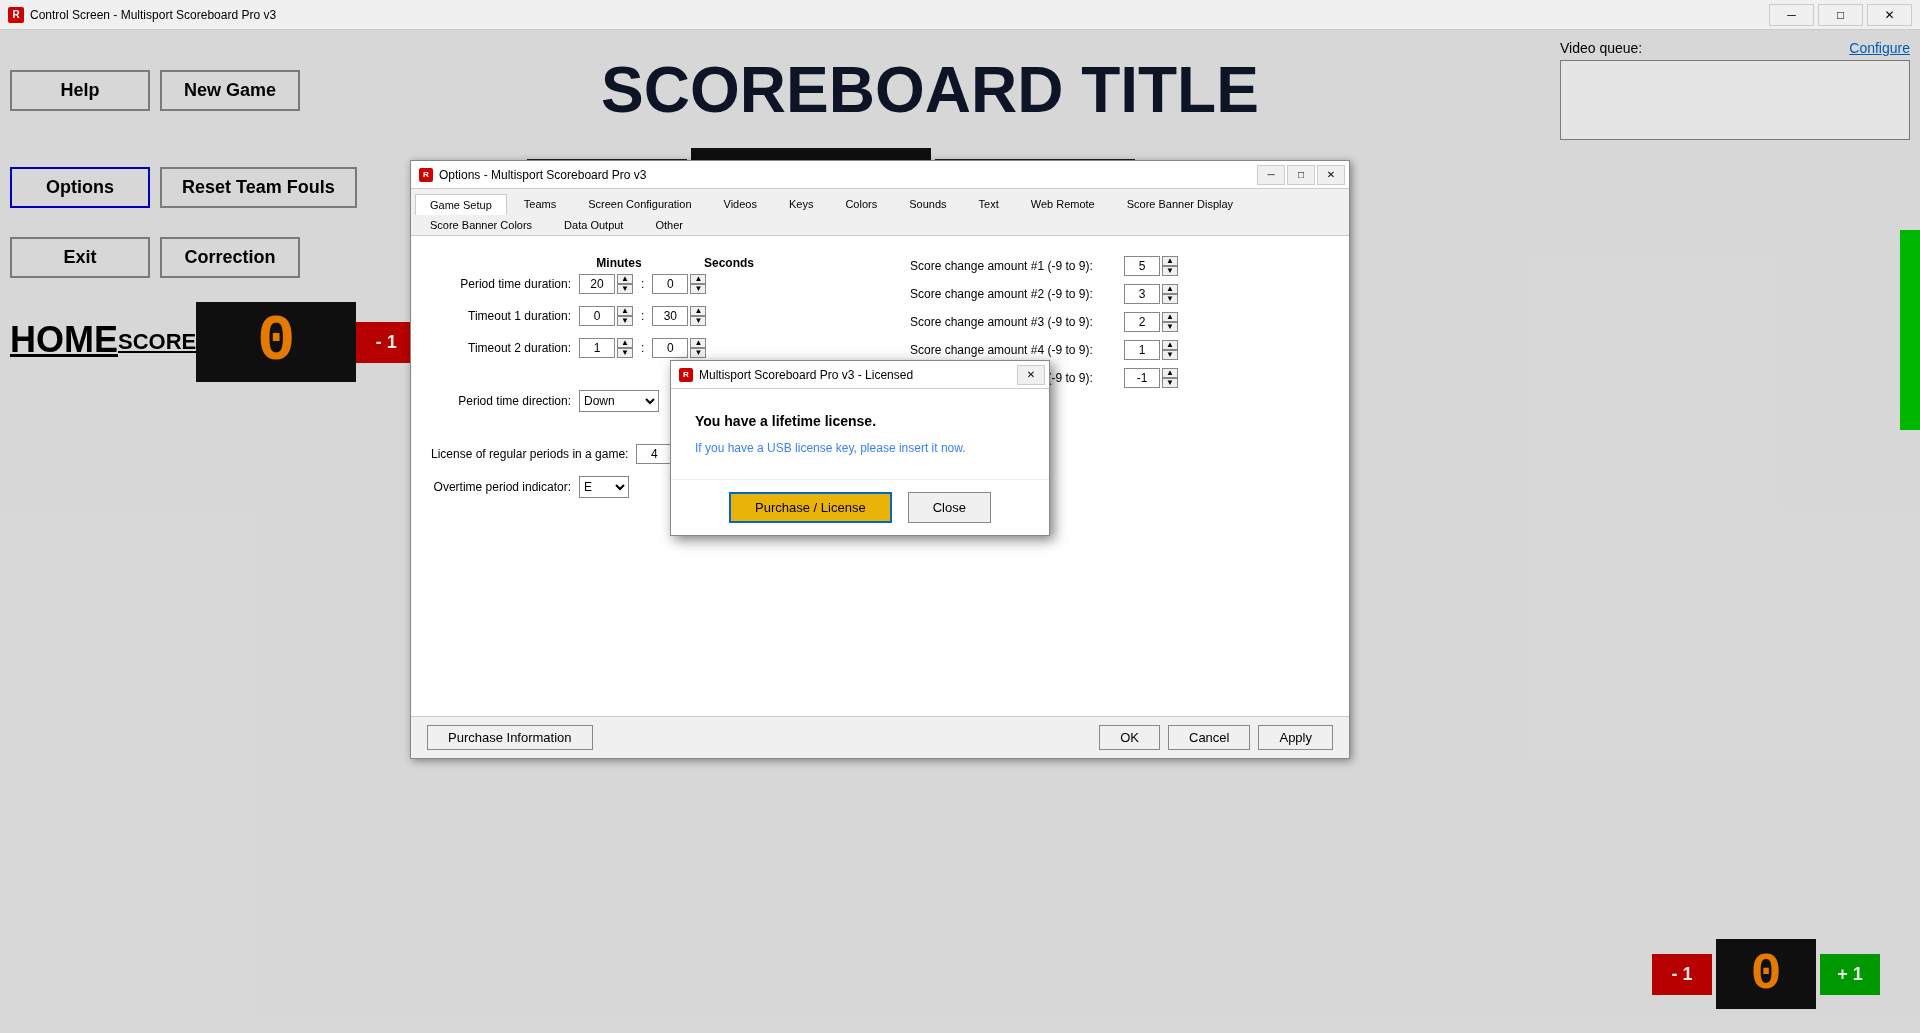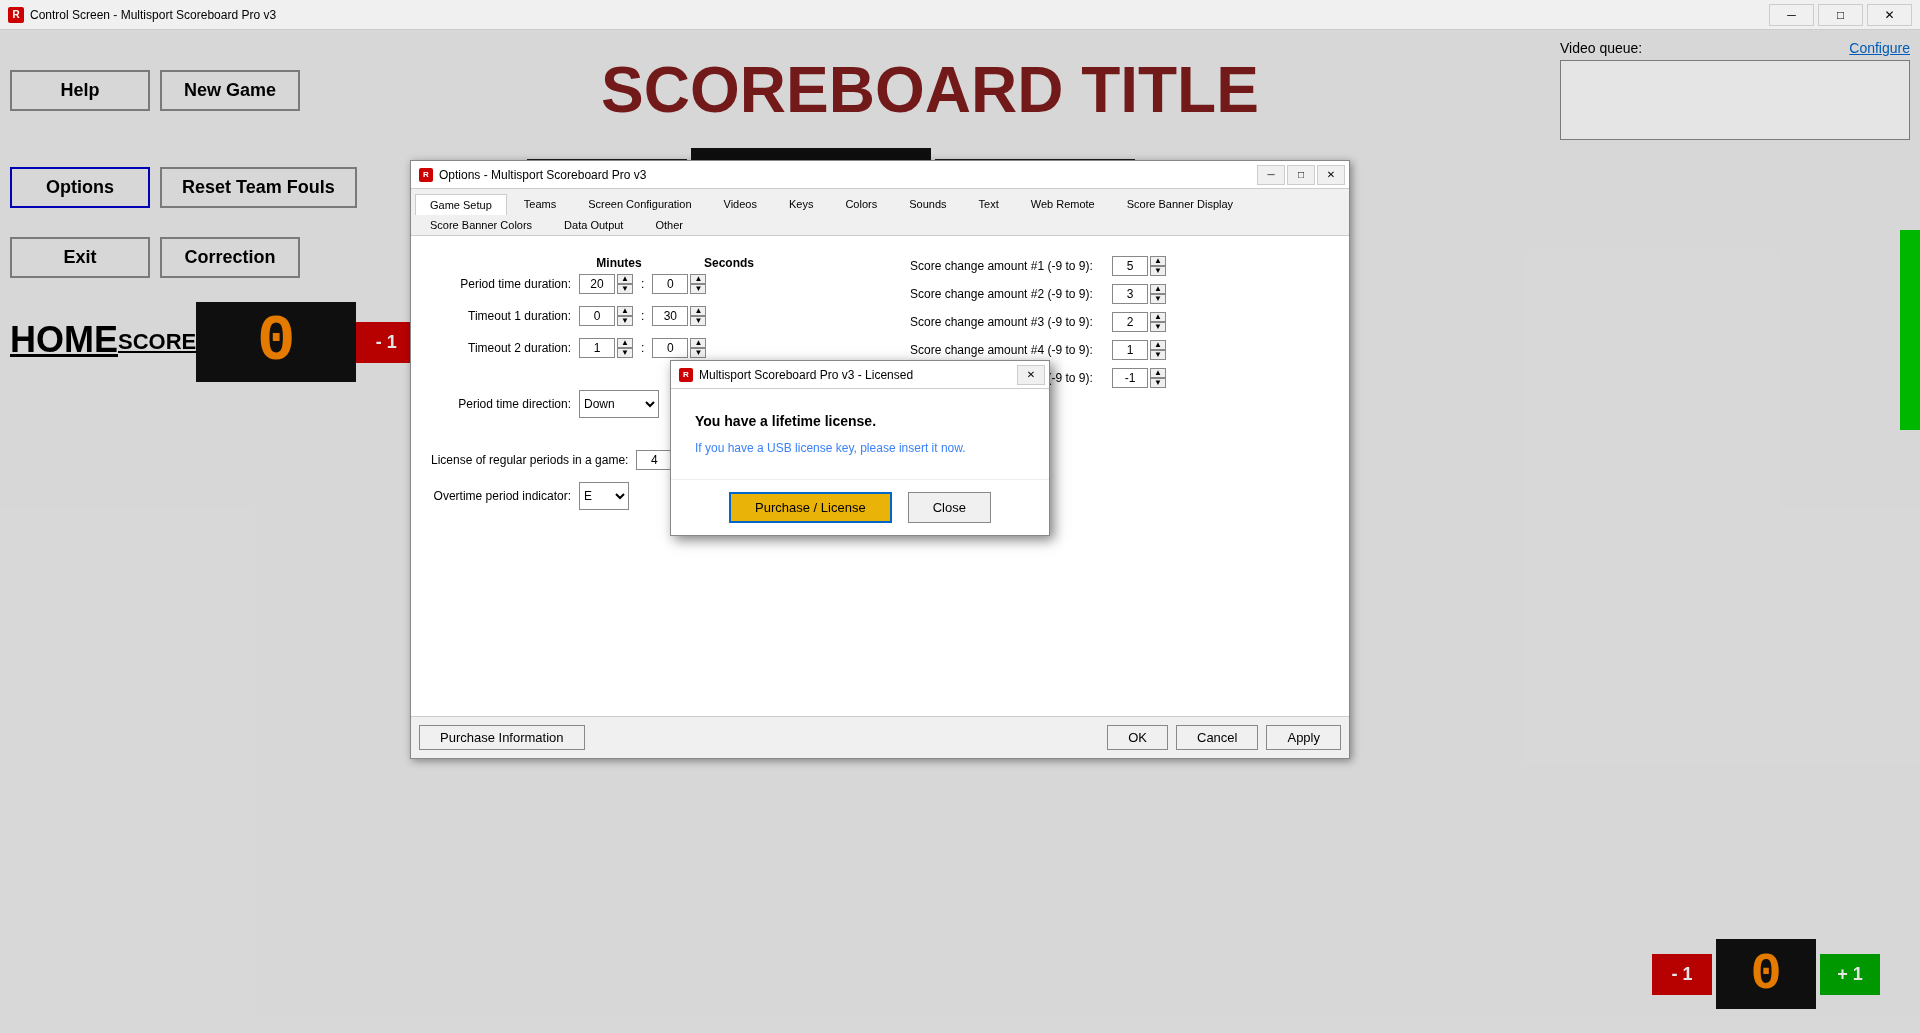--- a/index.html
+++ b/index.html
@@ -77,21 +77,21 @@
       cursor: pointer;
       min-width: 140px;
     }
     .btn-main.active-border {
       border: 2px solid #0000cc;
     }
 
     .scoreboard-title {
       font-size: 64px;
       font-weight: bold;
-      color: #7f1d1d;
+      color: #0f172a;
       flex: 1;
       text-align: center;
       margin: 0 20px;
     }
 
     .video-queue-section {
       display: flex;
       flex-direction: column;
       min-width: 300px;
     }
@@ -370,29 +370,29 @@
       cursor: pointer;
       font-size: 8px;
       display: flex; align-items: center; justify-content: center;
       line-height: 1;
     }
 
     .score-change-row {
       display: flex;
       align-items: center;
       margin-bottom: 8px;
-      gap: 2px;
+      gap: 14px;
     }
     .score-change-label {
       font-size: 12px;
       min-width: 200px;
     }
 
     select.form-select {
-      height: 28px;
+      height: 22px;
       font-size: 12px;
       border: 1px solid #888;
       background: white;
       min-width: 80px;
     }
 
     .checkbox-group {
       display: flex;
       flex-direction: column;
       gap: 8px;
@@ -403,21 +403,21 @@
       gap: 6px;
       font-size: 12px;
     }
     .checkbox-row input { cursor: pointer; }
 
     
     .dialog-footer {
       display: flex;
       justify-content: space-between;
       align-items: center;
-      padding: 8px 8px;
+      padding: 8px 16px;
       border-top: 1px solid #ccc;
       background: #f0f0f0;
     }
 
     .footer-btn {
       padding: 4px 20px;
       font-size: 13px;
       cursor: pointer;
       border: 1px solid #888;
       background: #f0f0f0;

